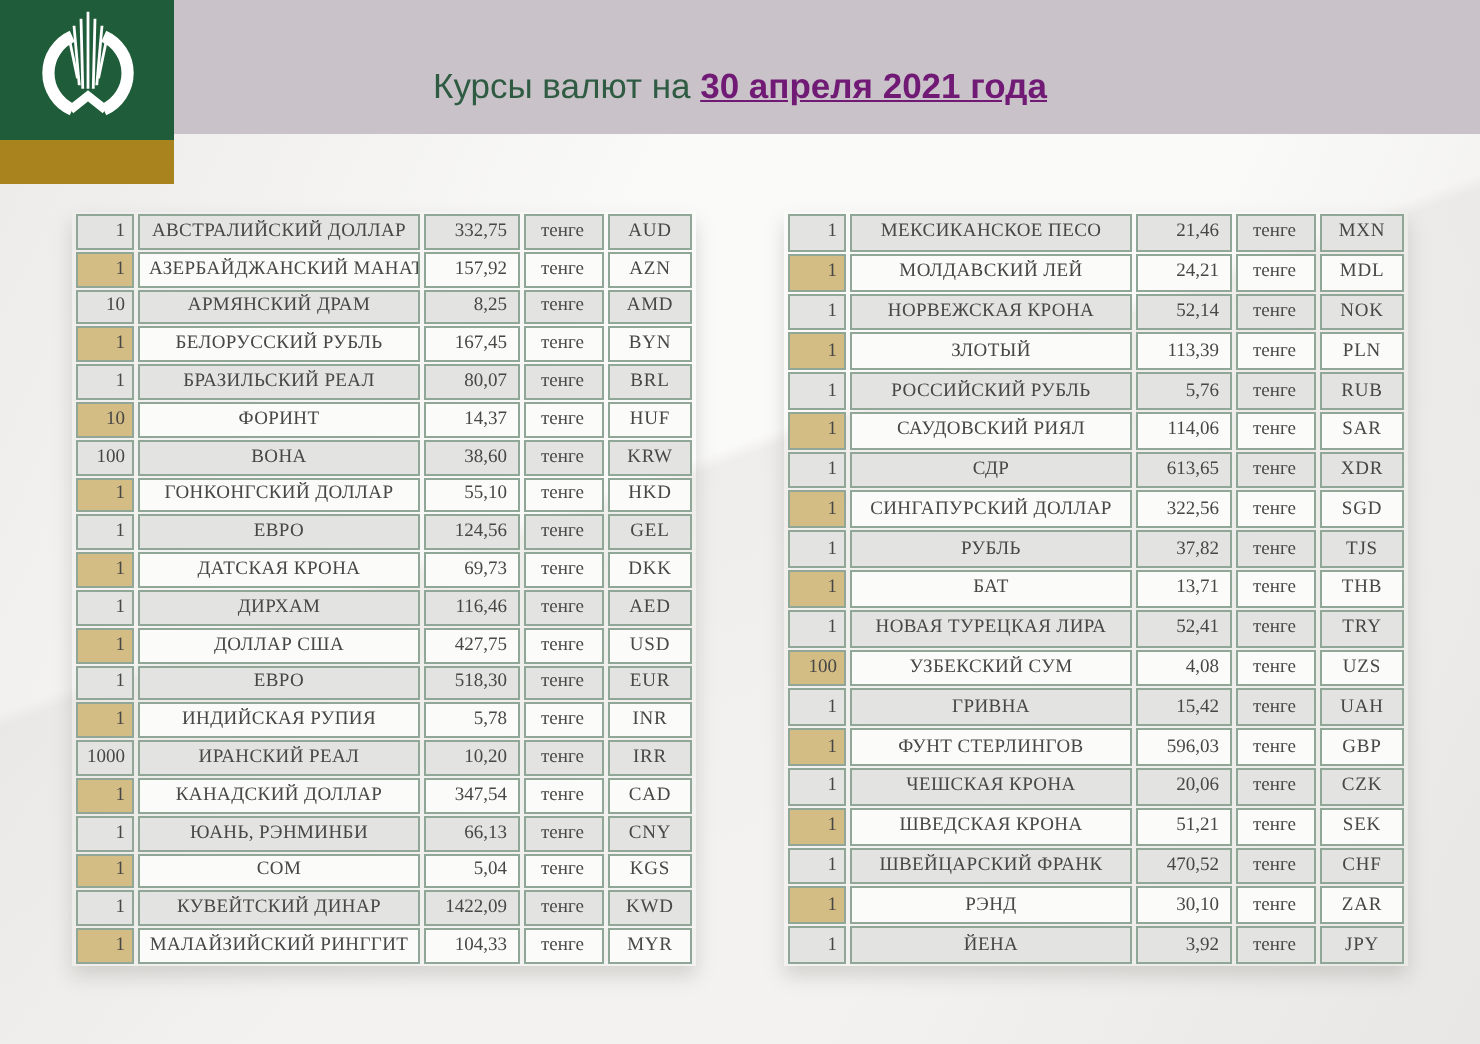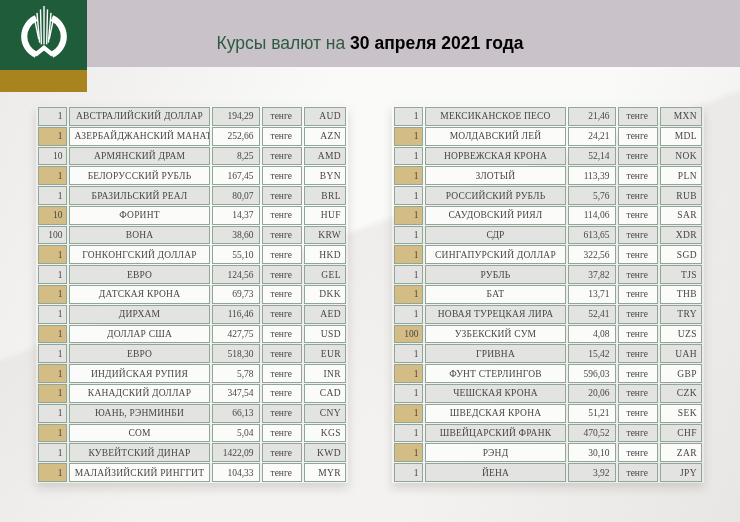--- a/index.html
+++ b/index.html
@@ -21,21 +21,21 @@
     position: absolute; left: 0; top: 0; right: 0; height: 67px;
     background: #c9c3c9; z-index: 1;
   }
   .page-title {
     position: absolute; left: 0; right: 0; top: 33px;
     text-align: center;
     font-size: 17.5px; color: #2e5b42;
     white-space: pre;
     z-index: 2;
   }
-  .page-title b { font-weight: 700; color: #000000; }
+  .page-title b { font-weight: 700; color: #701a75; text-decoration: underline; }
   .logo-square {
     position: absolute; left: 0; top: 0; width: 87px; height: 70px;
     background: #1f5c39; z-index: 3;
     display: flex; align-items: center; justify-content: center;
   }
   .logo-gold-bar {
     position: absolute; left: 0; top: 70px; width: 87px; height: 22px;
     background: #a8831e; z-index: 3;
   }
   .rates-table {
@@ -59,21 +59,21 @@
   }
   .rates-table col.c-qty  { width: 9.5%; }
   .rates-table col.c-name { width: 47%; }
   .rates-table col.c-rate { width: 16%; }
   .rates-table col.c-unit { width: 13.5%; }
   .rates-table col.c-code { width: 14%; }
   td.qty  { text-align: right; padding-right: 3px; }
   td.name { text-align: center; padding-left: 5px; letter-spacing: .2px; }
   td.rate { text-align: right; padding-right: 5px; }
   td.unit { text-align: left; padding-left: 8px; }
-  td.code { text-align: right; letter-spacing: .4px; }
+  td.code { text-align: center; letter-spacing: .4px; }
   tr.row-odd td  { background: #e3e3e1; }
   tr.row-even td { background: #fbfbfa; }
   tr.row-even td.qty { background: #d4bd85; }
 </style>
 </head>
 <body>
 
 <div class="bg-decor"></div>
 
 <div class="header-band"></div>
@@ -107,28 +107,28 @@
     <col class="c-qty">
       <col class="c-name">
       <col class="c-rate">
       <col class="c-unit">
       <col class="c-code">
   </colgroup>
   <tbody id="left-tbody">
       <tr class="row-odd">
         <td class="qty">1</td>
         <td class="name">АВСТРАЛИЙСКИЙ ДОЛЛАР</td>
-        <td class="rate">194,29</td>
+        <td class="rate">332,75</td>
         <td class="unit">тенге</td>
         <td class="code">AUD</td>
       </tr>
       <tr class="row-even">
         <td class="qty">1</td>
         <td class="name">АЗЕРБАЙДЖАНСКИЙ МАНАТ</td>
-        <td class="rate">252,66</td>
+        <td class="rate">157,92</td>
         <td class="unit">тенге</td>
         <td class="code">AZN</td>
       </tr>
       <tr class="row-odd">
         <td class="qty">10</td>
         <td class="name">АРМЯНСКИЙ ДРАМ</td>
         <td class="rate">8,25</td>
         <td class="unit">тенге</td>
         <td class="code">AMD</td>
       </tr>
@@ -201,20 +201,27 @@
         <td class="rate">518,30</td>
         <td class="unit">тенге</td>
         <td class="code">EUR</td>
       </tr>
       <tr class="row-even">
         <td class="qty">1</td>
         <td class="name">ИНДИЙСКАЯ РУПИЯ</td>
         <td class="rate">5,78</td>
         <td class="unit">тенге</td>
         <td class="code">INR</td>
+      </tr>
+      <tr class="row-odd">
+        <td class="qty">1000</td>
+        <td class="name">ИРАНСКИЙ РЕАЛ</td>
+        <td class="rate">10,20</td>
+        <td class="unit">тенге</td>
+        <td class="code">IRR</td>
       </tr>
       <tr class="row-even">
         <td class="qty">1</td>
         <td class="name">КАНАДСКИЙ ДОЛЛАР</td>
         <td class="rate">347,54</td>
         <td class="unit">тенге</td>
         <td class="code">CAD</td>
       </tr>
       <tr class="row-odd">
         <td class="qty">1</td>

